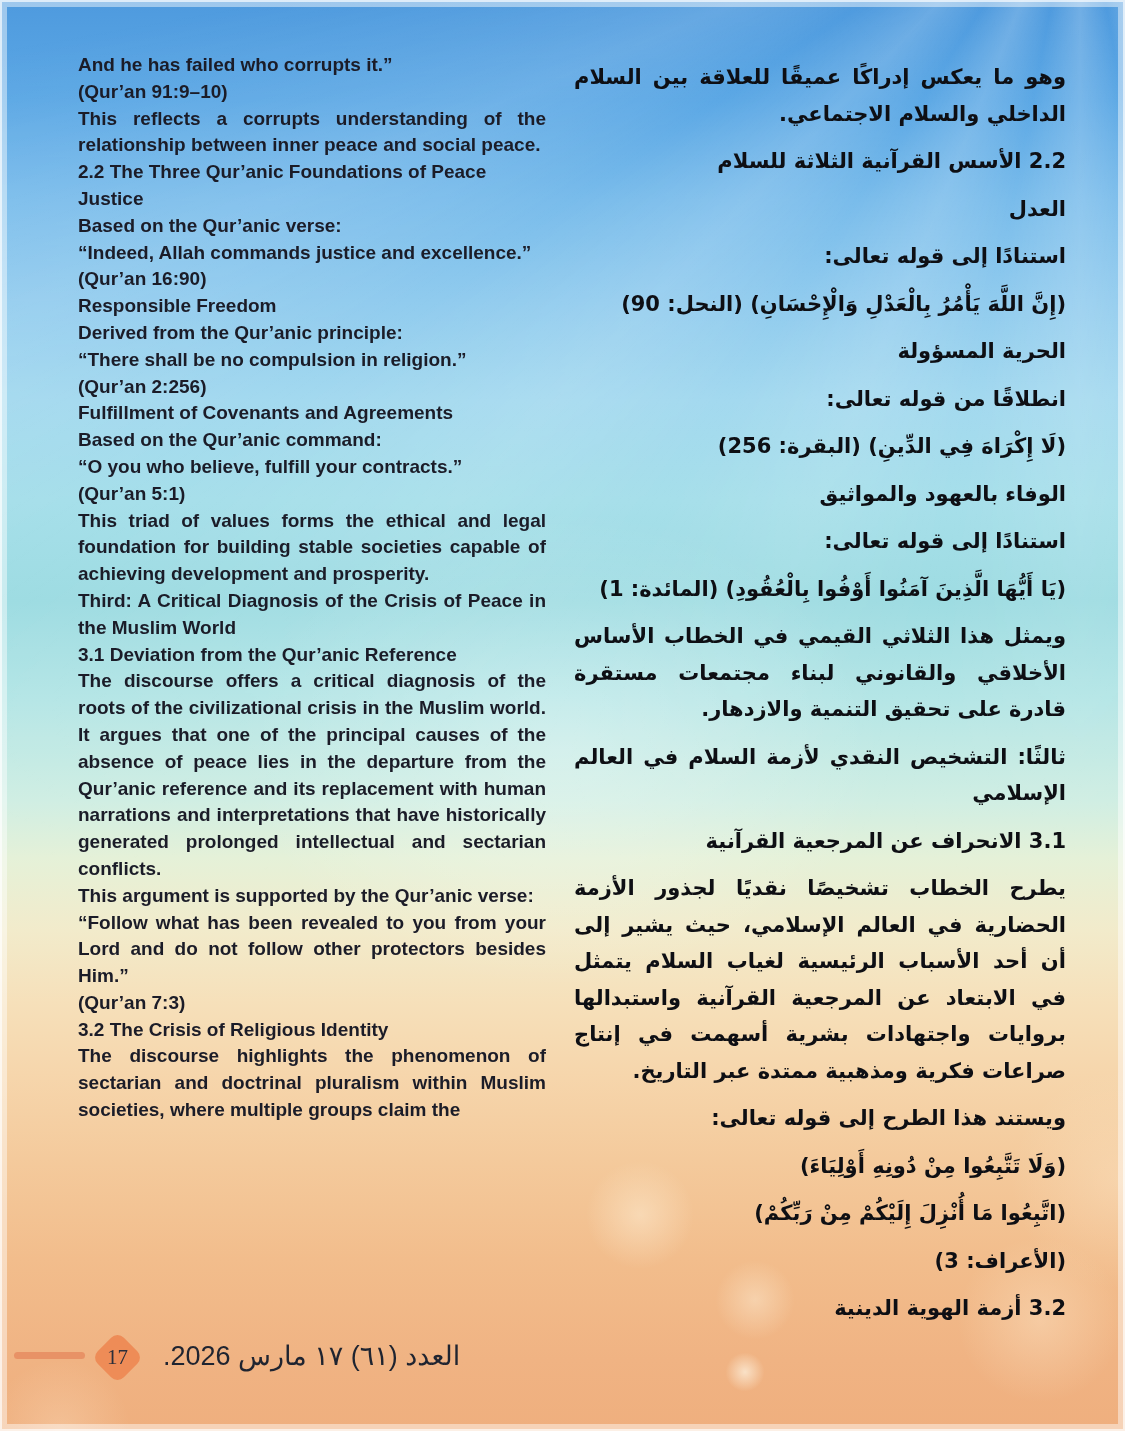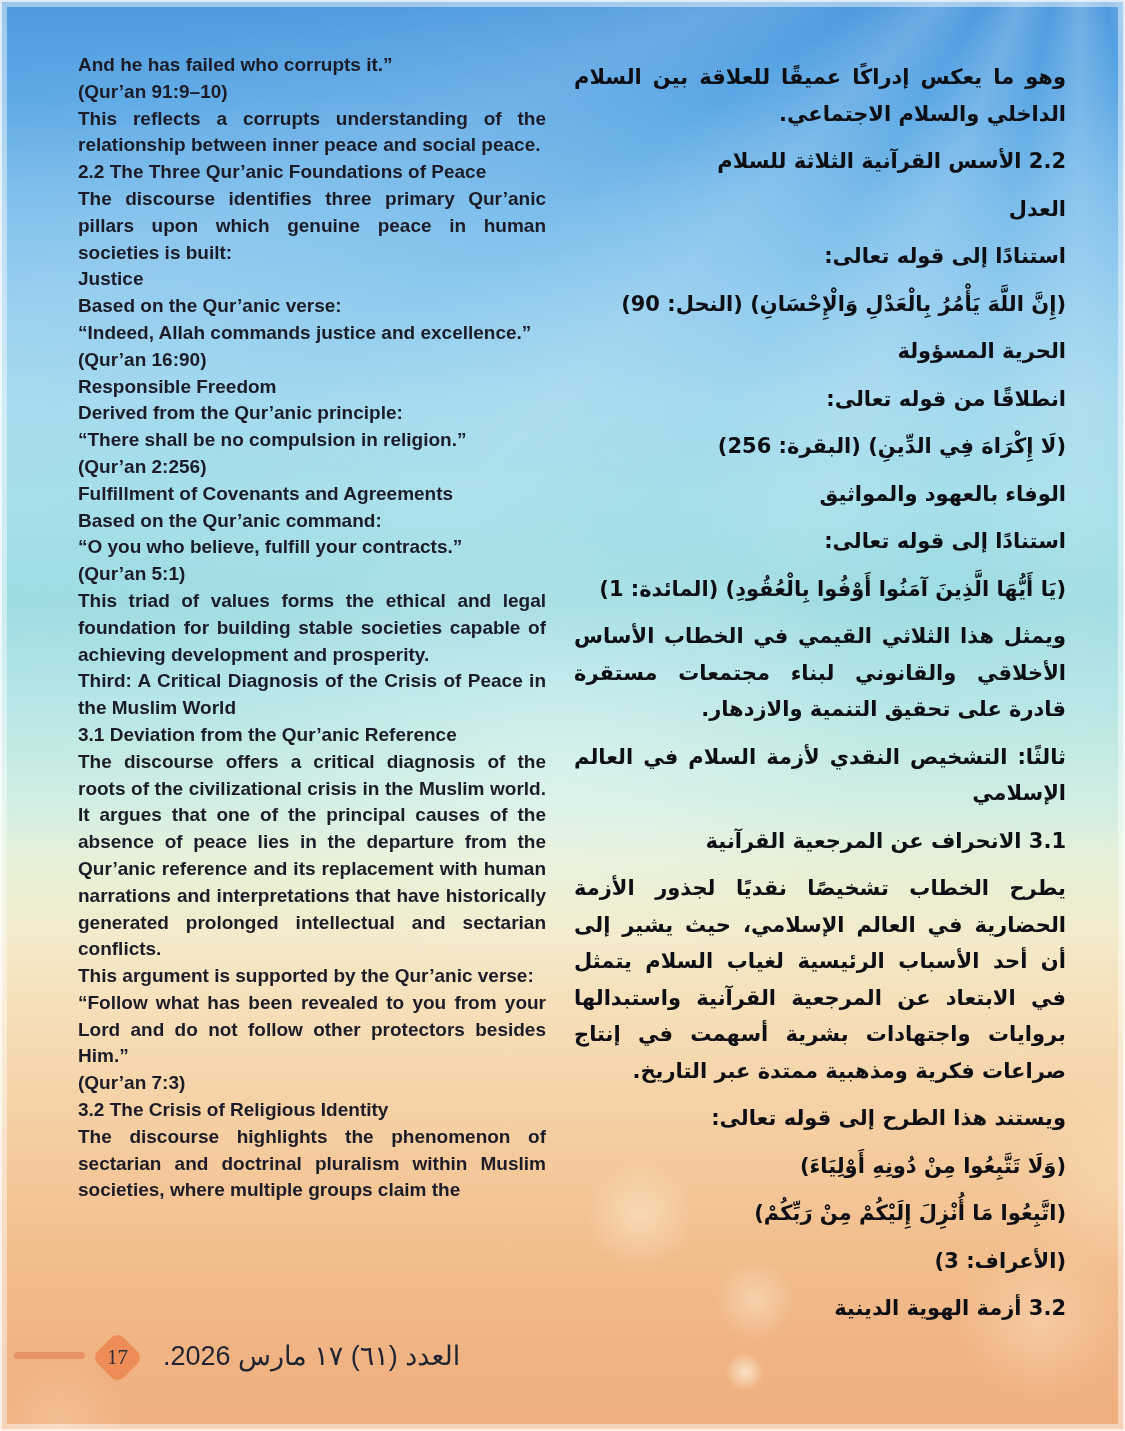--- a/index.html
+++ b/index.html
@@ -91,21 +91,20 @@
 
 <div class="page">
   <div class="rays"></div>
   <div class="bokeh"></div>
 
   <div class="col col-en">
       <p class="en-p">And he has failed who corrupts it.”</p>
       <p class="en-p">(Qur’an 91:9–10)</p>
       <p class="en-p">This reflects a corrupts understanding of the relationship between inner peace and social peace.</p>
       <p class="en-p">2.2 The Three Qur’anic Foundations of Peace</p>
-      <p class="en-p">The discourse identifies three primary Qur’anic pillars upon which genuine peace in human societies is built:</p>
       <p class="en-p">Justice</p>
       <p class="en-p">Based on the Qur’anic verse:</p>
       <p class="en-p">“Indeed, Allah commands justice and excellence.”</p>
       <p class="en-p">(Qur’an 16:90)</p>
       <p class="en-p">Responsible Freedom</p>
       <p class="en-p">Derived from the Qur’anic principle:</p>
       <p class="en-p">“There shall be no compulsion in religion.”</p>
       <p class="en-p">(Qur’an 2:256)</p>
       <p class="en-p">Fulfillment of Covenants and Agreements</p>
       <p class="en-p">Based on the Qur’anic command:</p>

